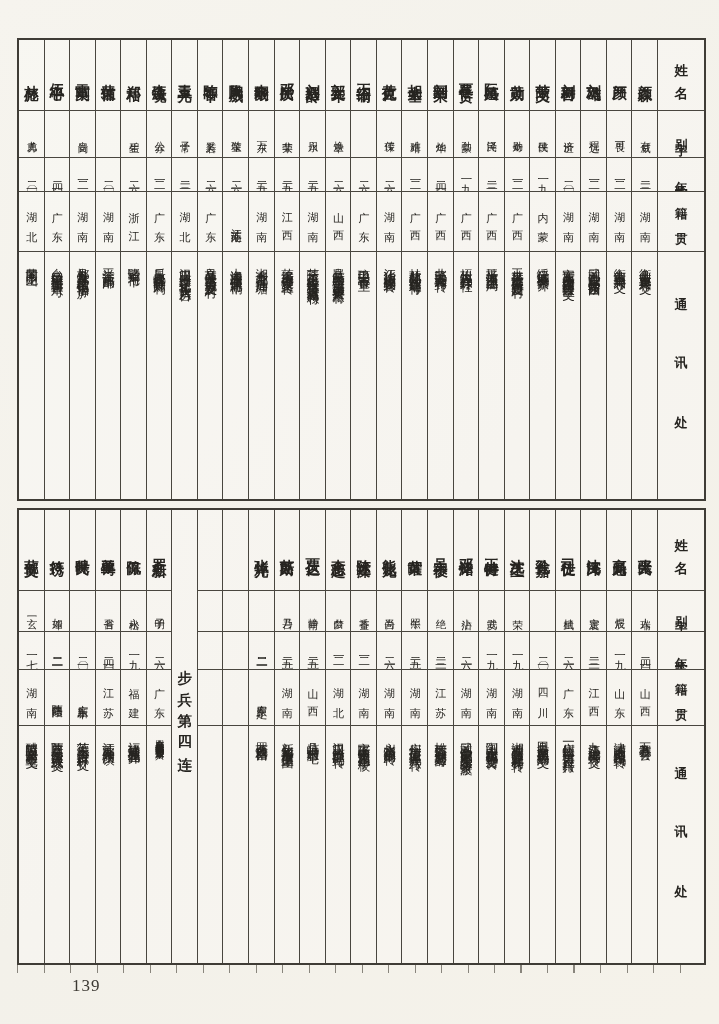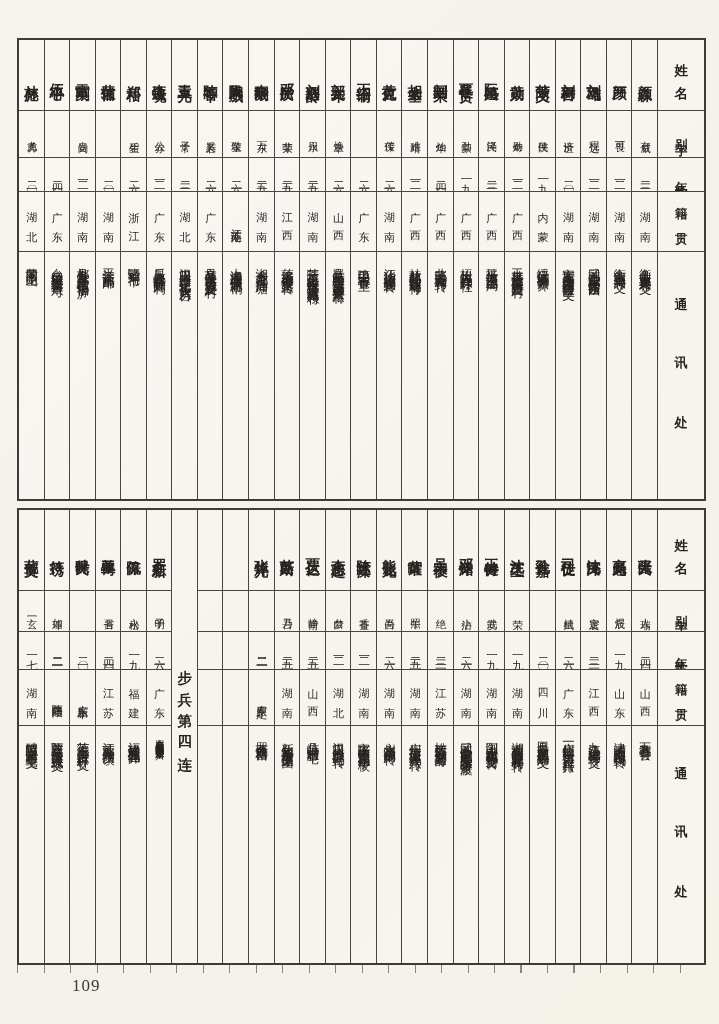--- a/index.html
+++ b/index.html
@@ -913,14 +913,14 @@
           <div class="cell c-native">
             <div class="v nat-t sparse">湖南</div>
           </div>
           <div class="cell c-address">
             <div class="v addr">醴陵豆田文家村蓝宅交</div>
           </div>
         </div>
       </div>
     <div class="ticks"></div>
   </div>
-  <div class="page-number">109</div>
+  <div class="page-number">139</div>
 </div>
 
 </body></html>

